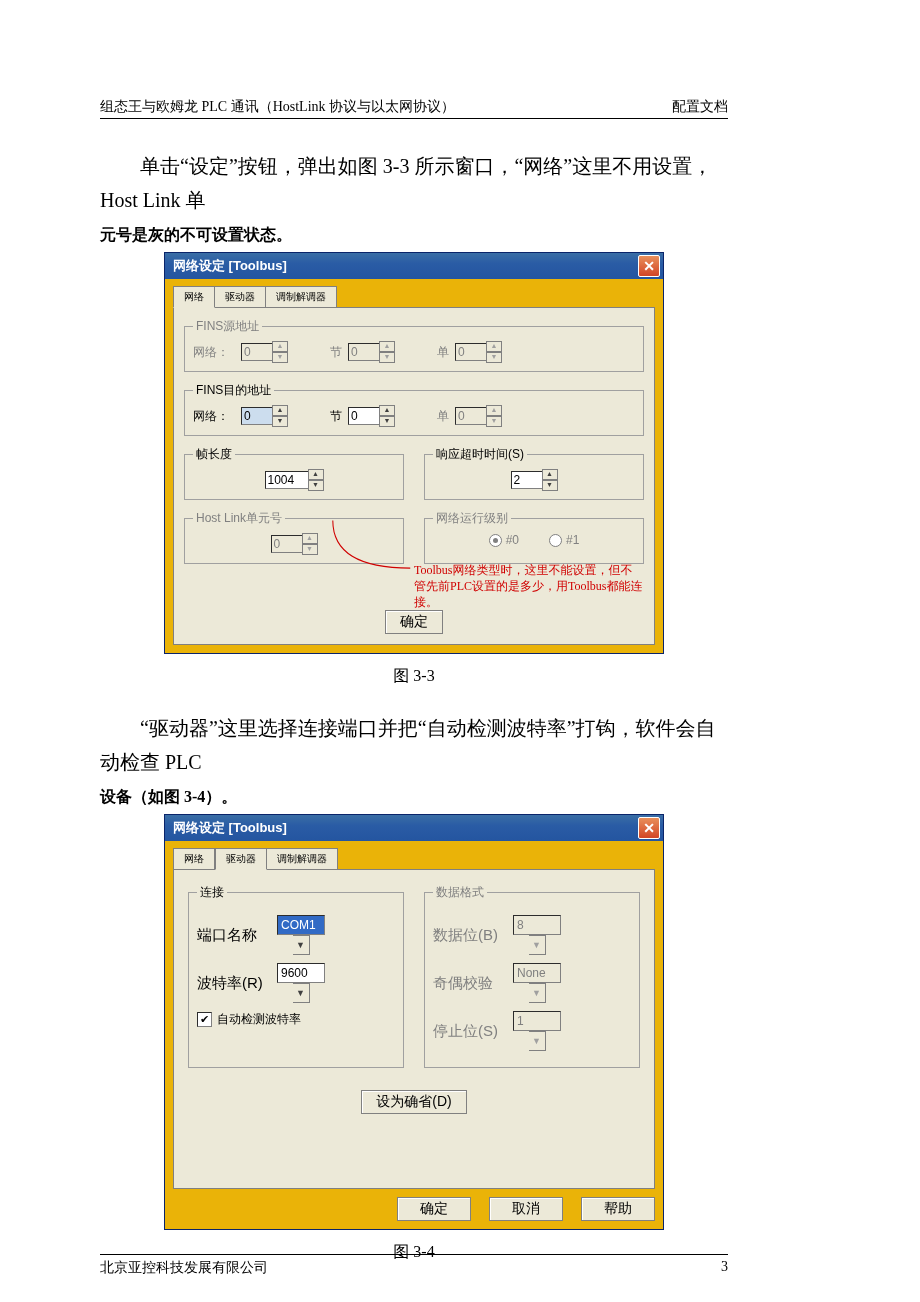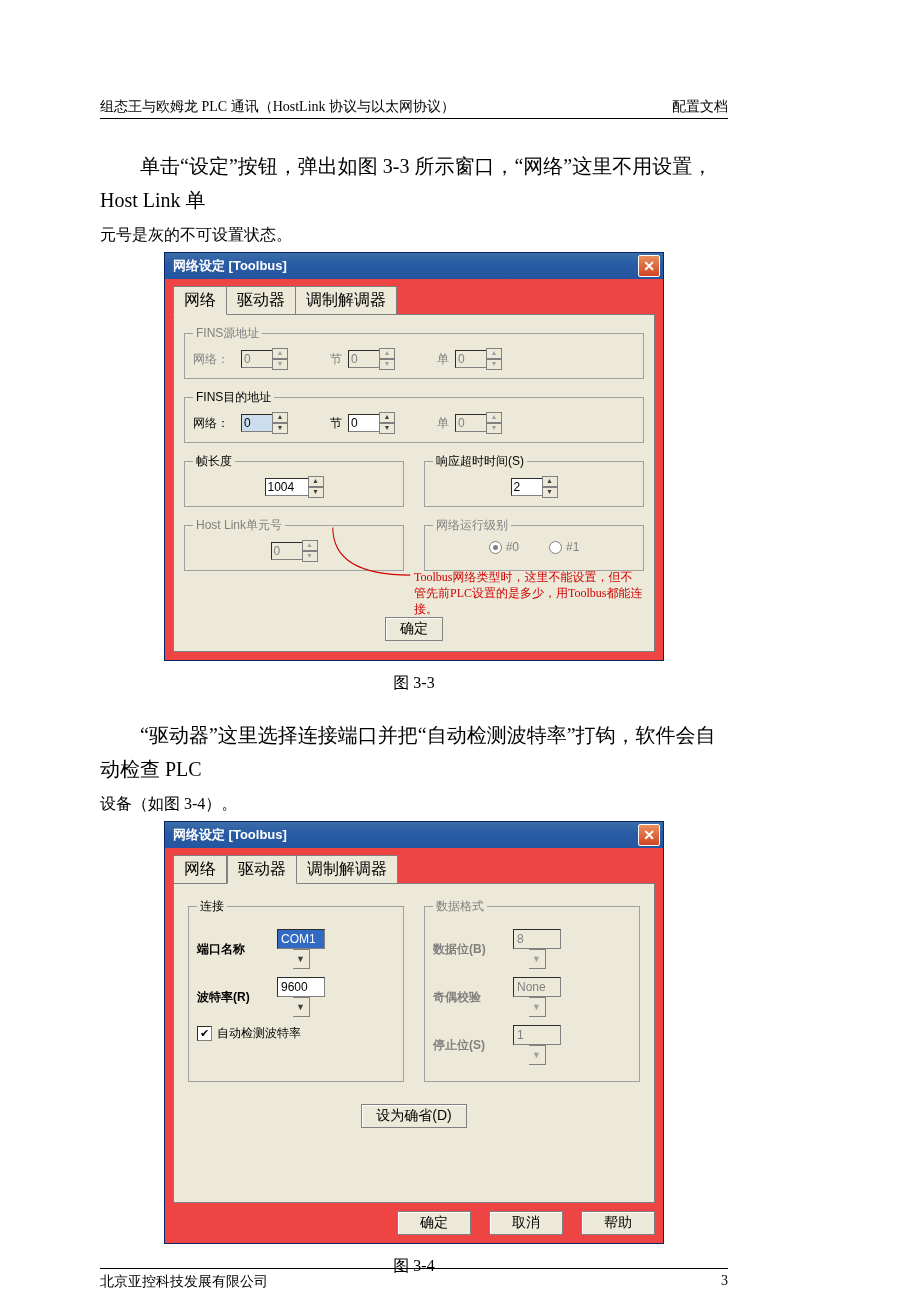--- a/index.html
+++ b/index.html
@@ -28,20 +28,21 @@
   .para {
     font-size: 20px;
     line-height: 1.7;
     text-indent: 2em;
     margin-bottom: 4px;
   }
   .para2 {
     font-size: 16px;
     line-height: 1.7;
     margin-bottom: 4px;
+    font-weight: bold;
   }
   .caption {
     text-align: center;
     font-size: 16px;
     margin: 12px 0 24px 0;
   }
   .footer-row {
     position: absolute;
     left: 100px;
     right: 100px;
@@ -51,21 +52,21 @@
     display: flex;
     justify-content: space-between;
     font-size: 14px;
   }
 
   
   .dialog-wrap {
     margin: 0 auto 10px auto;
   }
   .dialog {
-    background: #ef4444;
+    background: #eab308;
     border: 1px solid #0a246a;
     box-sizing: border-box;
     font-family: Tahoma, "Microsoft YaHei", sans-serif;
     font-size: 12px;
   }
   .titlebar {
     background: linear-gradient(#3a6ea5, #2a5ca5 40%, #2455a0);
     color: #fff;
     height: 26px;
     display: flex;
@@ -94,21 +95,21 @@
     align-items: flex-end;
     padding: 6px 8px 0 8px;
   }
   .tab {
     padding: 3px 10px;
     border: 1px solid #808080;
     background: #ece9d8;
     margin-right: 0;
     position: relative;
     top: 1px;
-    font-size: 16px;
+    font-size: 10px;
   }
   .tab.active {
     border-bottom: 1px solid #ece9d8;
     background: #ece9d8;
     z-index: 2;
   }
   .tab:not(.active) {
     border-left: none;
   }
   .tabbody {
@@ -213,21 +214,21 @@
 
   .bottombar {
     display: flex;
     justify-content: flex-end;
     gap: 18px;
     padding: 0 8px 8px 0;
   }
 
   
   .field-row { display: flex; align-items: center; margin: 8px 0; gap: 10px; }
-  .field-row .flbl { width: 70px; font-size: 12px; font-weight: bold; }
+  .field-row .flbl { width: 70px; font-size: 15px; }
   .field-row .flbl.dim { color: #808080; }
   .dd {
     display: inline-flex;
     align-items: center;
     flex-direction: column;
   }
   .dd input {
     width: 48px;
     height: 20px;
     background: #fff;

